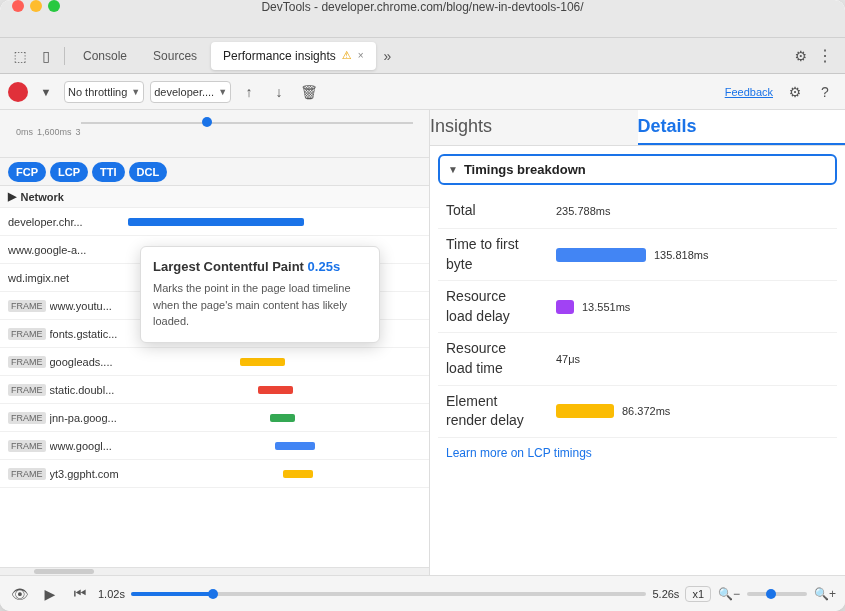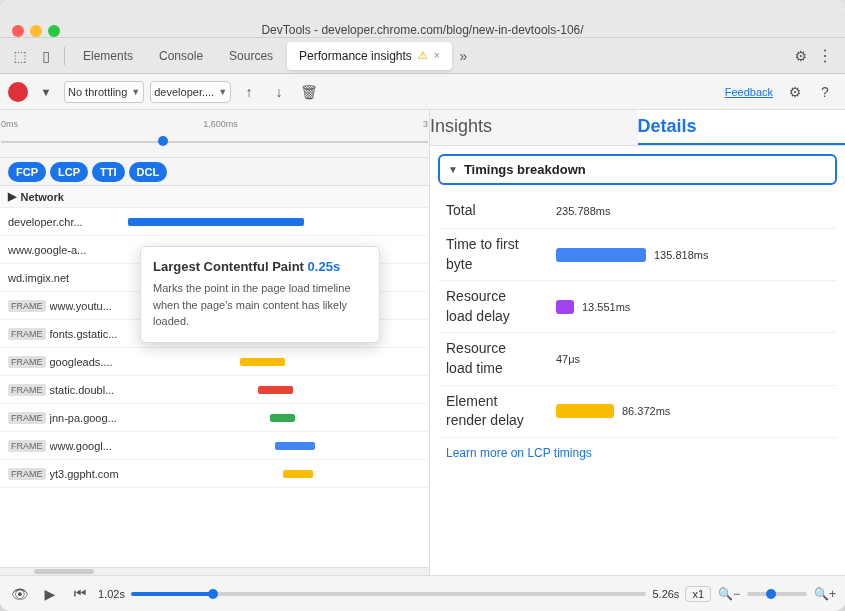--- a/index.html
+++ b/index.html
@@ -25,21 +25,21 @@
       display: flex;
       flex-direction: column;
     }
 
     
     .titlebar {
       height: 38px;
       background: #e8e8e8;
       border-radius: 10px 10px 0 0;
       display: flex;
-      align-items: flex-end;
+      align-items: flex-start;
       padding: 0 12px;
       position: relative;
       border-bottom: 1px solid #d0d0d0;
       flex-shrink: 0;
     }
     .traffic-lights {
       display: flex;
       gap: 6px;
       position: absolute;
       left: 12px;
@@ -181,23 +181,23 @@
       flex-direction: column;
       border-right: 1px solid #ddd;
       overflow: hidden;
     }
 
     
     .timeline-header {
       height: 48px;
       background: #f5f5f5;
       border-bottom: 1px solid #e0e0e0;
-      padding: 4px 1px;
-      display: flex;
-      flex-direction: column;
+      padding: 4px 16px;
+      display: flex;
+      flex-direction: row;
       justify-content: center;
       position: relative;
     }
     .timeline-ruler {
       display: flex;
       align-items: center;
       font-size: 10px;
       color: #666;
       gap: 2px;
       margin-bottom: 4px;
@@ -534,23 +534,20 @@
       <div class="traffic-light tl-green"></div>
     </div>
     <span class="titlebar-title">DevTools - developer.chrome.com/blog/new-in-devtools-106/</span>
   </div>
 
   <div class="tabbar">
     <div class="tab-icon-btn">⬚</div>
     <div class="tab-icon-btn">▯</div>
     <div class="tab-divider"></div>
     <div class="tab-item">
-      <span>Elements</span>
-    </div>
-    <div class="tab-item">
       <span>Console</span>
     </div>
     <div class="tab-item">
       <span>Sources</span>
     </div>
     <div class="tab-item active">
       <span>Performance insights</span>
       <span class="warning-icon">⚠</span>
       <span class="close-x">×</span>
     </div>

